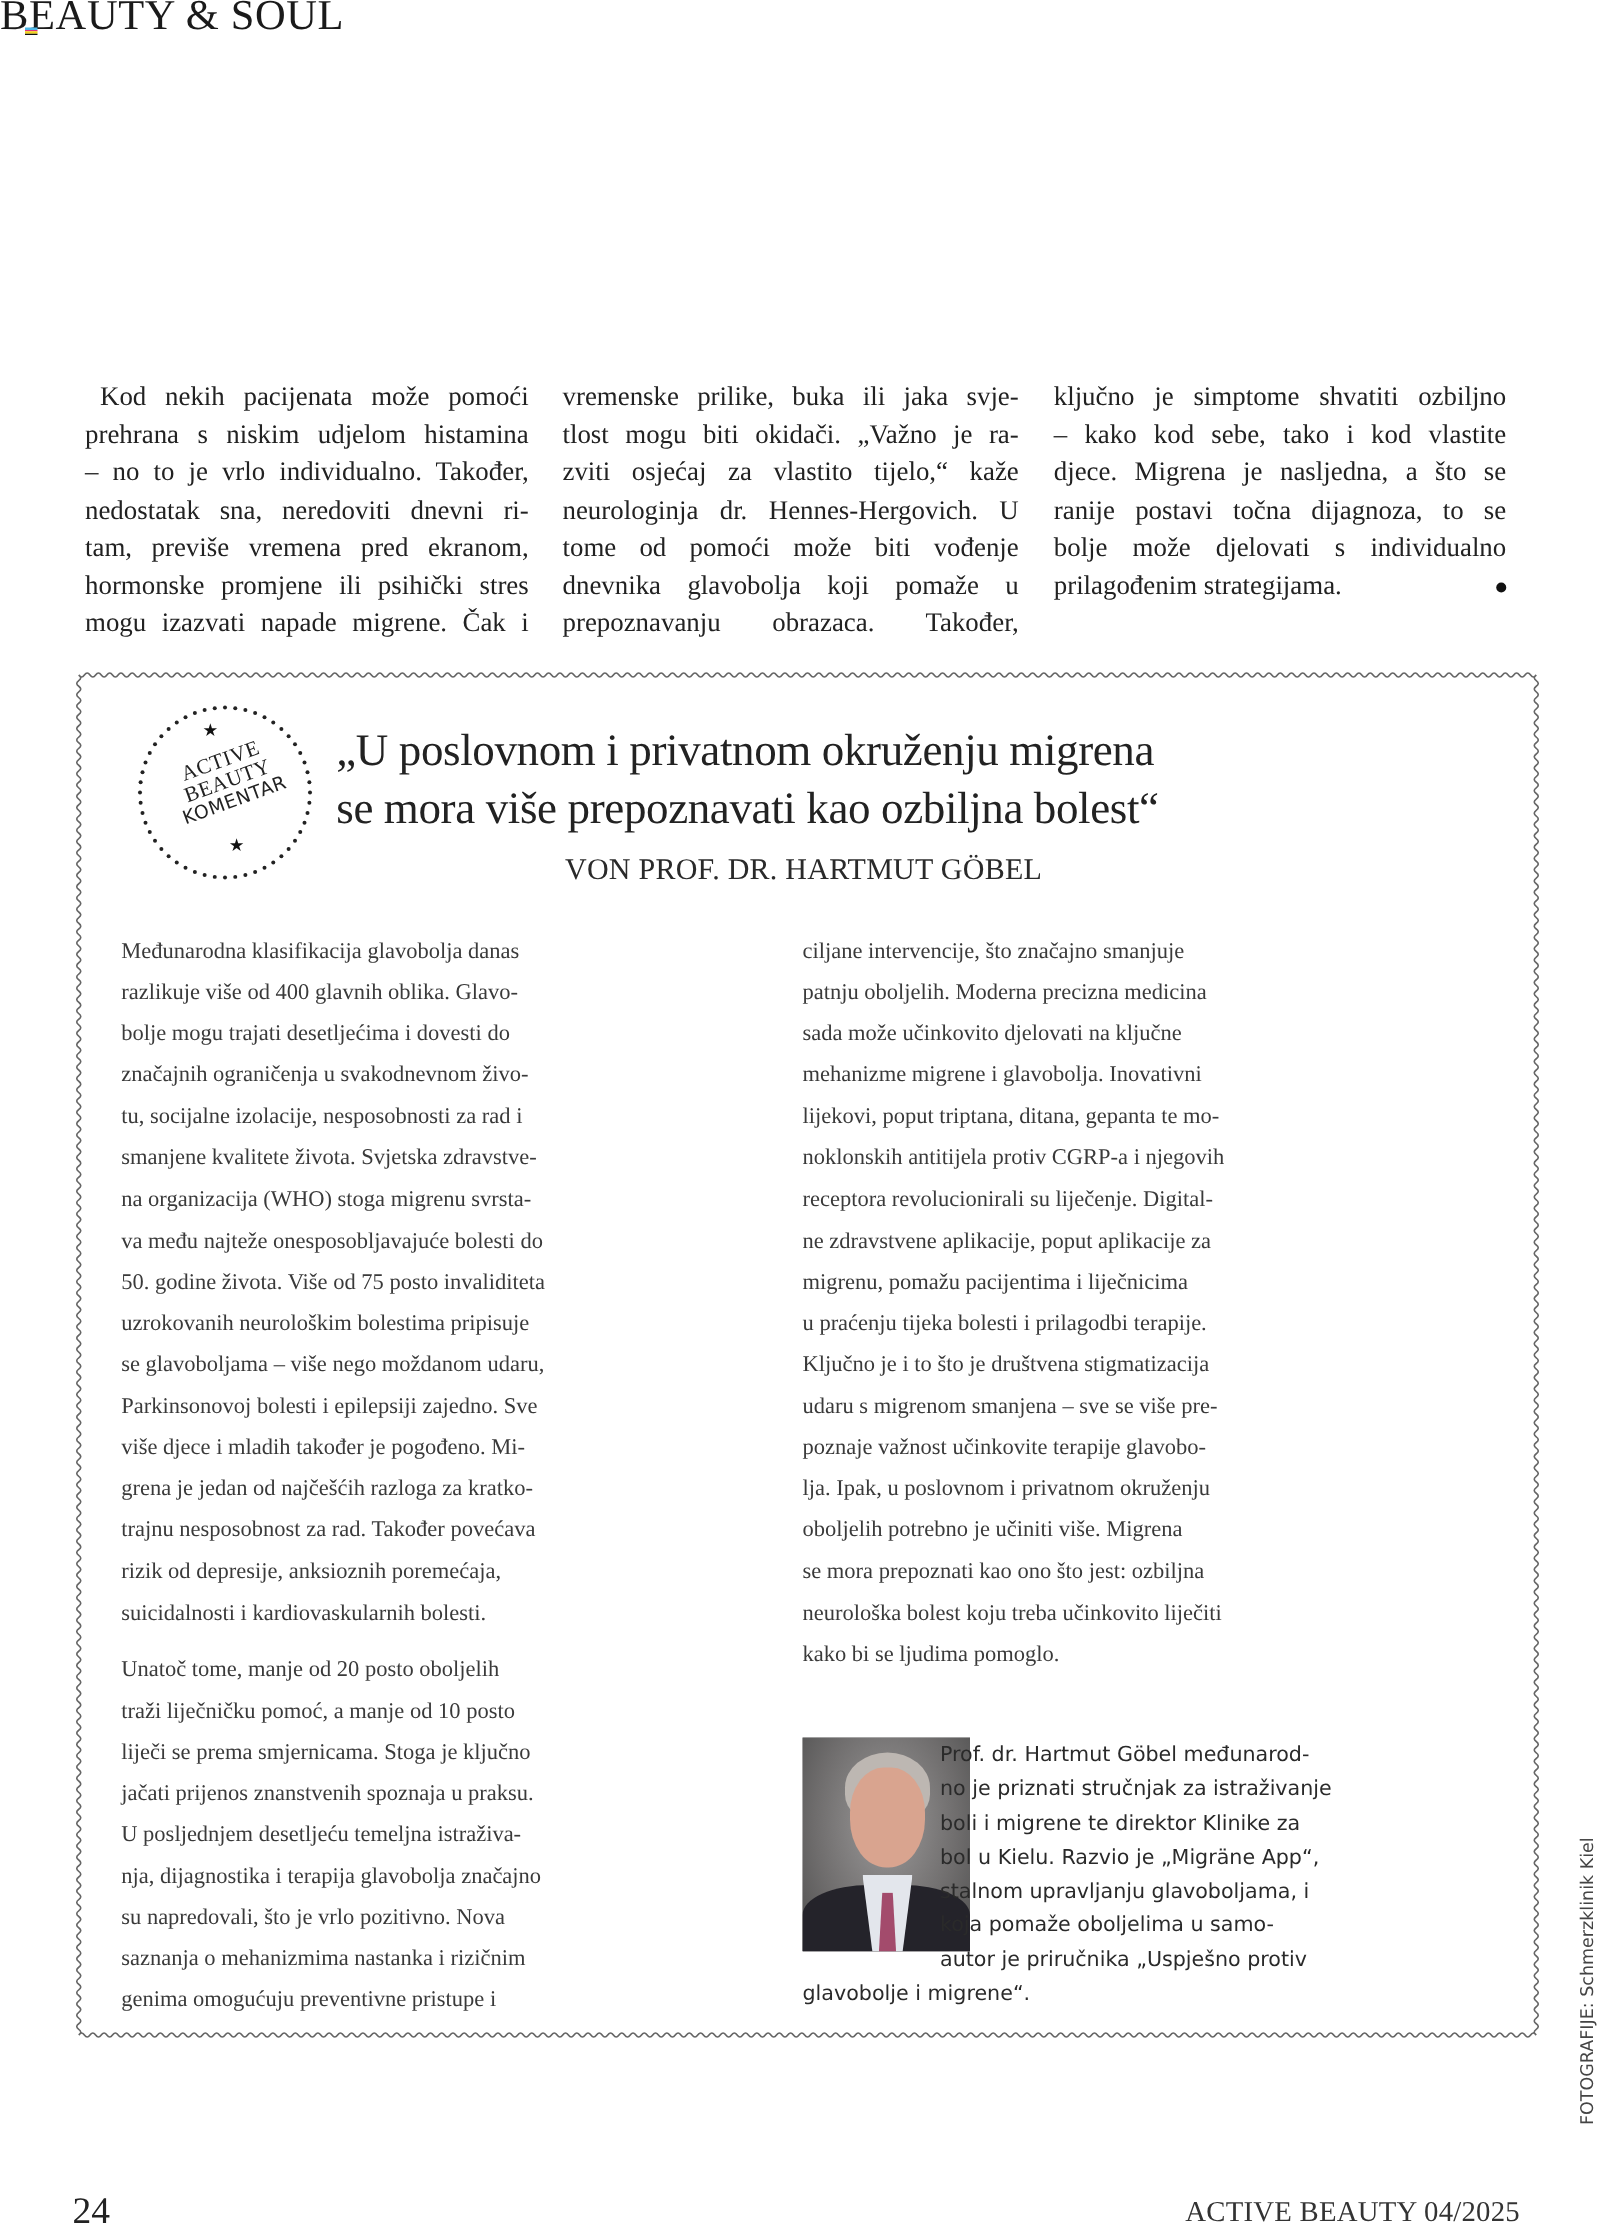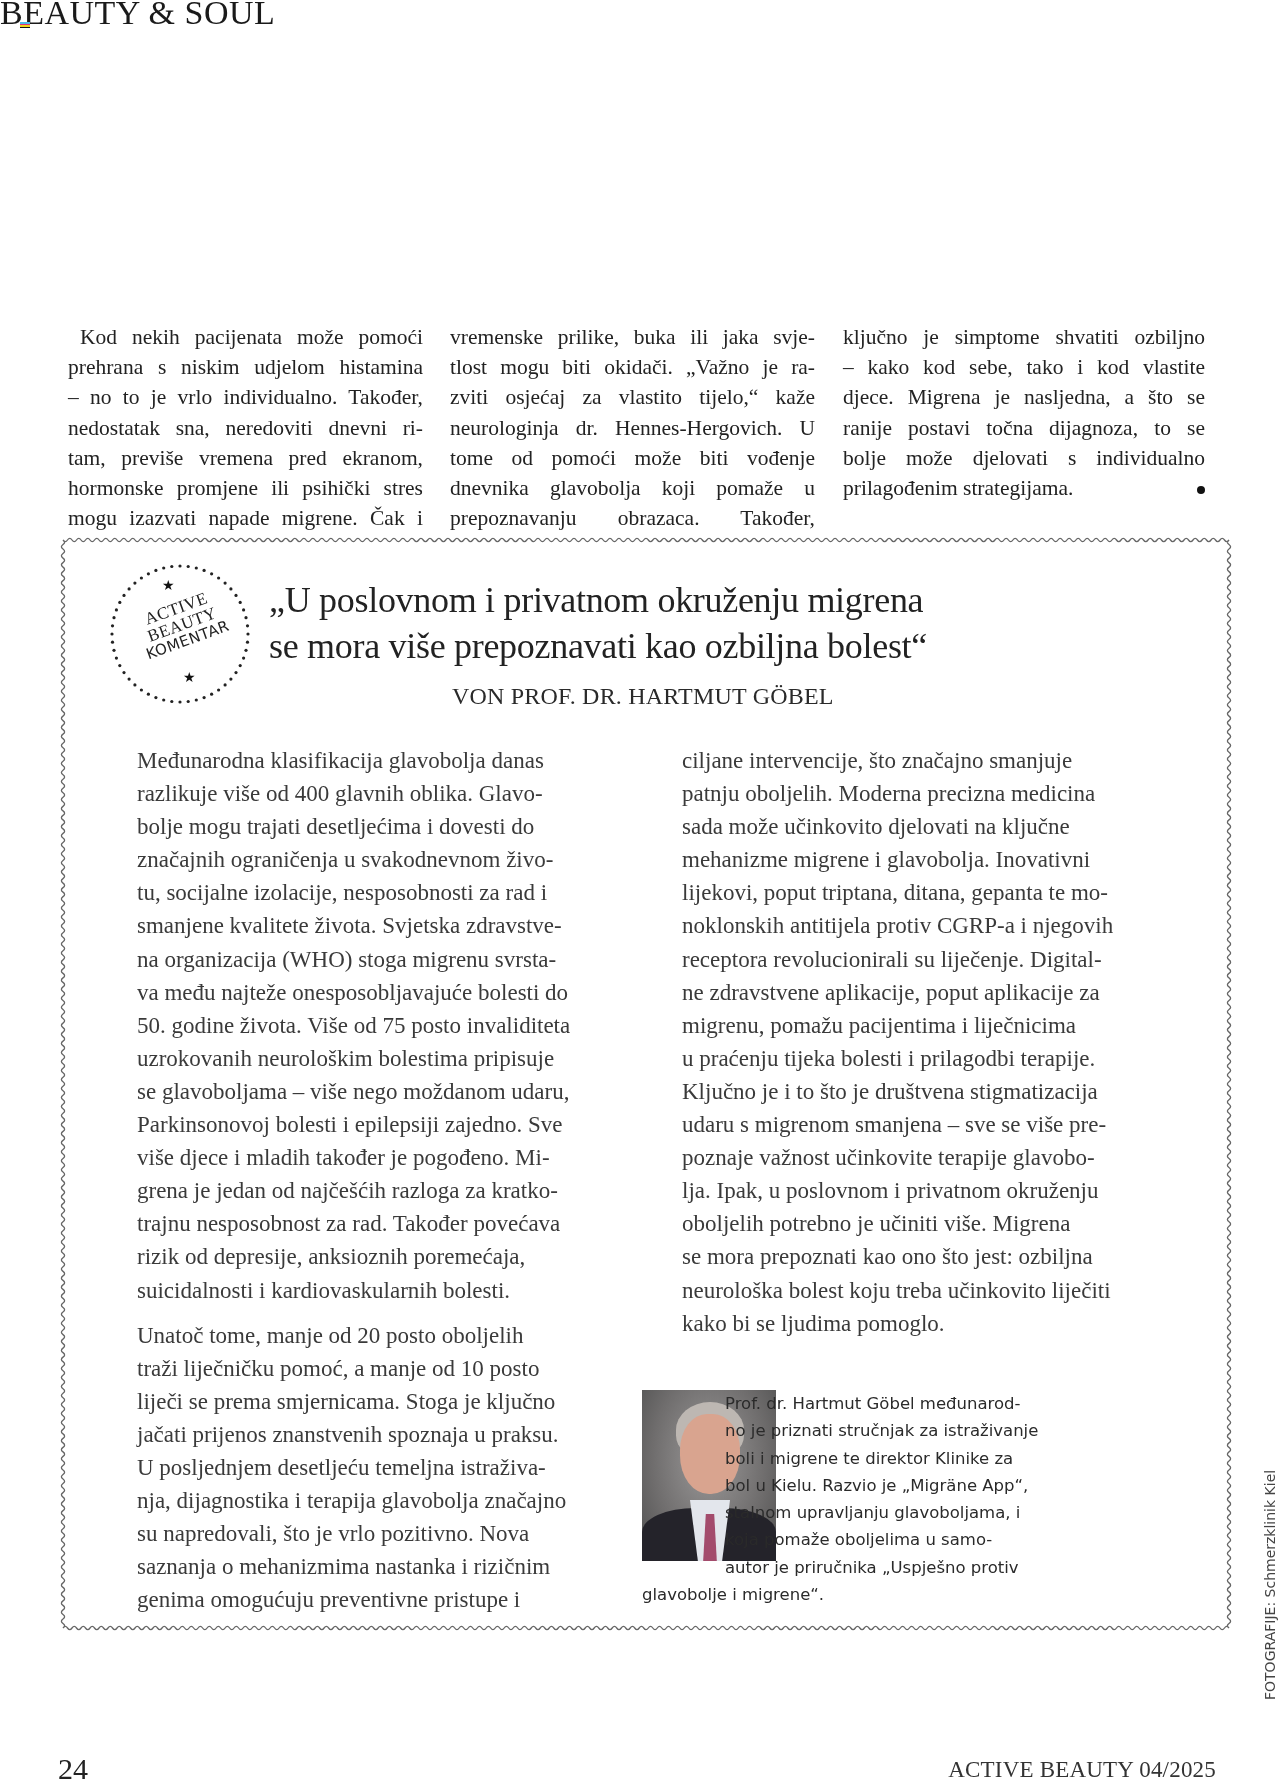--- a/index.html
+++ b/index.html
@@ -5,56 +5,56 @@
   html, body { margin: 0; padding: 0; background: #fff; }
   body { width: 1280px; height: 1791px; position: relative; overflow: hidden; color: #1e1e1e; }
   .serif { font-family: "Liberation Serif", "DejaVu Serif", serif; }
   .sans { font-family: "DejaVu Sans", "Liberation Sans", sans-serif; }
 
   .section-title { position: absolute; left: 0; top: -6px; font-size: 34px; letter-spacing: 0.5px; color: #1a1a1a; font-weight: normal; margin: 0; }
   .cmyk-mark { position: absolute; left: 20px; top: 22px; width: 10px; height: 6px; }
   .cmyk-mark span { display: block; height: 1.5px; }
 
   .top-cols { position: absolute; top: 302px; left: 0; width: 1280px; }
-  .top-col { position: absolute; font-size: 21.5px; line-height: 30.2px; color: #222; margin-top: 20px; }
+  .top-col { position: absolute; font-size: 21.5px; line-height: 30.2px; color: #222; }
   .top-col .line { display: block; white-space: nowrap; text-align-last: justify; }
   .top-col .line.last { text-align-last: left; }
   #col1 { left: 68px; width: 355px; }
   #col2 { left: 450px; width: 365px; text-align: center; }
   #col3 { left: 843px; width: 362px; }
   .end-bullet { position: absolute; right: 0; bottom: 9px; width: 8px; height: 8px; border-radius: 50%; background: #111; }
 
   .box { position: absolute; left: 60px; top: 537px; width: 1172px; height: 1094px; }
   .box svg.border { position: absolute; left: 0; top: 0; }
 
   .stamp { position: absolute; left: 45px; top: 22px; width: 150px; height: 150px; }
   .stamp-text { position: absolute; left: 22px; top: 40px; width: 110px; transform: rotate(-20deg); text-align: center; font-size: 17px; line-height: 17px; color: #222; letter-spacing: 0.5px; }
   .stamp-text .s1, .stamp-text .s2 { font-family: "Liberation Serif", serif; }
   .stamp-text .s3 { font-family: "DejaVu Sans", sans-serif; font-size: 15px; }
   .star { position: absolute; font-size: 14px; color: #111; line-height: 14px; }
 
   .headline { position: absolute; left: 209px; top: 40px; font-size: 36px; line-height: 46px; color: #222; font-weight: normal; margin: 0; letter-spacing: -0.3px; }
   .byline { position: absolute; left: 392px; top: 146px; font-size: 24px; color: #2a2a2a; letter-spacing: 0.2px; text-align: right; }
 
-  .body-col { position: absolute; font-size: 23px; line-height: 33.1px; color: #3a3a3a; margin-left: 40px; }
+  .body-col { position: absolute; font-size: 18px; line-height: 33.1px; color: #3a3a3a; }
   .body-col .line { display: block; white-space: nowrap; }
   #bcol1 { left: 37px; top: 207px; width: 520px; }
   #bcol1 .p2 { margin-top: 12px; }
   #bcol2 { left: 582px; top: 207px; width: 520px; }
 
   .bio { position: absolute; left: 582px; top: 853px; width: 500px; }
   .portrait { position: absolute; left: 0; top: 0; width: 134px; height: 171px; background: linear-gradient(180deg, #6b6b6b 0%, #8a8888 40%, #5b5b5b 100%); overflow: hidden; }
   .portrait .bg { position: absolute; inset: 0; background: radial-gradient(ellipse at 50% 40%, #9c9a9a 0%, #6f6d6d 60%, #4e4e4e 100%); }
   .portrait .hair { position: absolute; left: 34px; top: 12px; width: 68px; height: 56px; border-radius: 50% 50% 40% 40%; background: #bdb7b2; }
   .portrait .face { position: absolute; left: 38px; top: 24px; width: 60px; height: 80px; border-radius: 45% 45% 48% 48%; background: #d9a48f; }
   .portrait .suit { position: absolute; left: 0; top: 118px; width: 134px; height: 60px; background: #24232a; border-radius: 40% 40% 0 0; }
   .portrait .shirt { position: absolute; left: 48px; top: 110px; width: 40px; height: 62px; background: #e3e6ec; clip-path: polygon(0 0, 100% 0, 80% 100%, 20% 100%); }
   .portrait .tie { position: absolute; left: 61px; top: 124px; width: 14px; height: 50px; background: #a34b6c; clip-path: polygon(20% 0, 80% 0, 100% 100%, 0 100%); }
   .bio-text { position: absolute; left: 0; top: 0; width: 500px; font-size: 16.5px; line-height: 27.3px; color: #2a2a2a; }
-  .bio-text .line { display: block; white-space: nowrap; padding-left: 83px; }
+  .bio-text .line { display: block; white-space: nowrap; padding-left: 110px; }
   .bio-text .line.full { padding-left: 0; }
 
   .credit { position: absolute; left: 1262px; top: 1700px; transform-origin: left top; transform: rotate(-90deg); font-size: 14px; color: #444; white-space: nowrap; }
 
   .page-num { position: absolute; left: 58px; top: 1752px; font-size: 30px; color: #222; }
   .footer-mag { position: absolute; right: 64px; top: 1757px; font-size: 23px; color: #333; letter-spacing: 0.2px; }
 </style>
 </head>
 <body>
 

